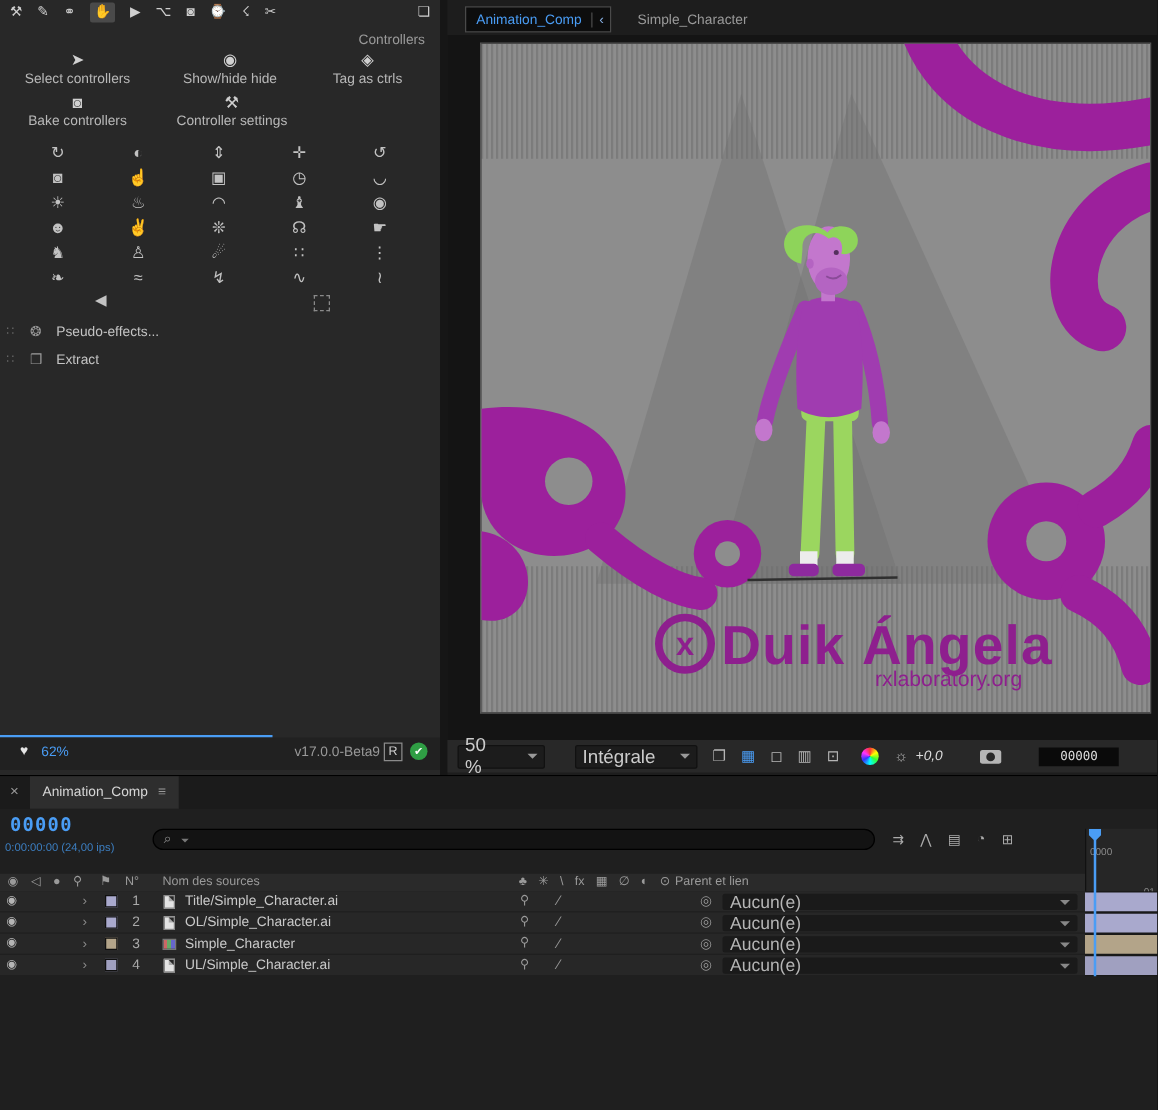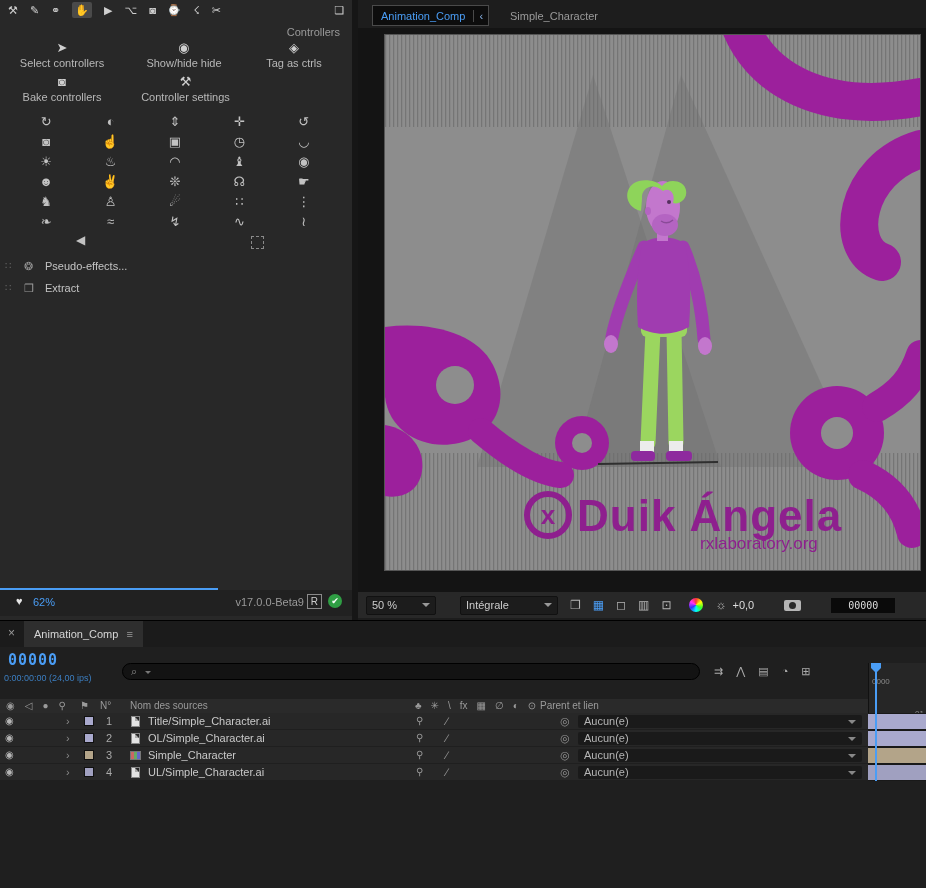--- a/index.html
+++ b/index.html
@@ -56,29 +56,29 @@
   .s-pants{stroke:var(--green-pants);fill:none;stroke-linecap:round;}
   .f-pants{fill:var(--green-pants);}
   .f-shoe{fill:#8e2a9e;}
   .s-logo{stroke:var(--purple-dark);}
   .t-logo-mark{font-size:26px;font-weight:bold;fill:var(--purple-dark);font-family:"Liberation Sans",sans-serif;}
   .t-logo-title{font-size:44px;font-weight:bold;letter-spacing:1px;fill:var(--purple-dark);font-family:"Liberation Sans",sans-serif;}
   .t-logo-sub{font-size:17px;fill:var(--purple-dark);font-family:"Liberation Sans",sans-serif;}
   .v-toolbar{position:absolute;left:0;top:592px;width:568px;height:26px;background:#282828;
              display:flex;align-items:center;padding-left:8px;box-sizing:border-box;}
   .vselect{height:17px;background:#1c1c1c;border:1px solid #111;border-radius:2px;color:#ccc;
-           display:flex;align-items:center;padding:0 5px;gap:16px;font-size:11px;}
+           display:flex;align-items:center;padding:0 5px;gap:16px;font-size:15px;}
   .vselect .car{width:0;height:0;border-left:4px solid transparent;border-right:4px solid transparent;
                 border-top:4px solid #999;}
   .vicon{font-size:12px;color:#b5b5b5;margin-left:12px;cursor:default;}
   .vicon.active{color:var(--accent);}
   .cwheel{width:14px;height:14px;border-radius:50%;margin-left:18px;
           background:conic-gradient(#f33,#ff0,#3f3,#0ff,#33f,#f3f,#f33);}
   .exp-ic{margin-left:12px;color:#b5b5b5;font-size:12px;}
-  .exp-val{margin-left:6px;color:#ddd;}
+  .exp-val{margin-left:6px;color:#ddd;font-style:italic;}
   .cam{position:relative;margin-left:30px;width:17px;height:11px;background:#b5b5b5;border-radius:2px;}
   .cam::after{content:"";position:absolute;left:5px;top:2px;width:7px;height:7px;border-radius:50%;background:#282828;}
   .v-tc{margin-left:30px;width:64px;height:15px;background:#0a0a0a;color:#ddd;text-align:center;
         line-height:15px;font-family:"DejaVu Sans Mono",monospace;font-size:10px;}
   
   #timeline-panel{position:absolute;left:0;top:620px;width:926px;height:268px;background:#1f1f1f;border-top:1px solid #000;}
   .tl-tabbar{position:absolute;left:0;top:0;width:100%;height:26px;background:#1b1b1b;}
   .tl-close{position:absolute;left:8px;top:5px;color:#999;font-size:12px;}
   .tl-tab{position:absolute;left:24px;top:0;height:26px;display:flex;align-items:center;gap:8px;
           background:#2e2e2e;padding:0 10px;color:#d6d6d6;}
@@ -115,21 +115,21 @@
   .doc-icon{position:absolute;left:131px;top:3px;width:9px;height:11px;background:#e3e3e3;border:1px solid #888;box-sizing:border-box;}
   .doc-icon::after{content:"";position:absolute;right:0;top:0;border-style:solid;border-width:0 4px 4px 0;
                    border-color:#272727 #272727 #aaa #aaa;}
   .comp-icon{position:absolute;left:130px;top:4px;width:11px;height:9px;border:1px solid #777;box-sizing:border-box;
              background:linear-gradient(90deg,#c66 0 33%,#6a6 33% 66%,#66c 66% 100%);}
   .tl-row .name{position:absolute;left:148px;color:#c9c9c9;}
   .tl-row .lk{position:absolute;left:416px;color:#999;font-size:10px;}
   .tl-row .ql{position:absolute;left:446px;color:#999;}
   .tl-row .pw{position:absolute;left:560px;color:#999;}
   .parent-dd{position:absolute;left:578px;top:2px;width:284px;height:13px;background:#1a1a1a;border-radius:2px;
-             color:#b5b5b5;font-size:11px;line-height:13px;padding-left:6px;box-sizing:border-box;}
+             color:#b5b5b5;font-size:14px;line-height:13px;padding-left:6px;box-sizing:border-box;}
   .parent-dd::after{content:"";position:absolute;right:6px;top:5px;width:0;height:0;
                     border-left:4px solid transparent;border-right:4px solid transparent;border-top:4px solid #888;}
   .tl-tracks{position:absolute;left:868px;top:92px;width:58px;height:68px;background:#191919;}
   .tl-bar{position:absolute;left:0;width:58px;height:15px;}
 </style>
 </head>
 <body>
 
 <div class="app">
 

